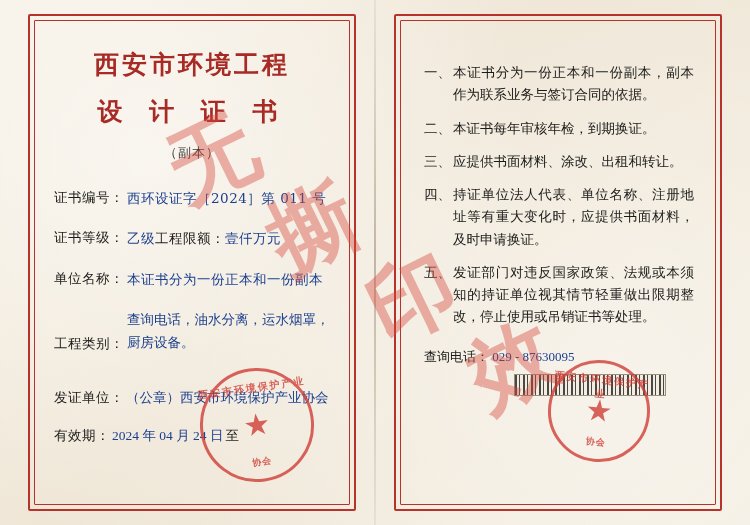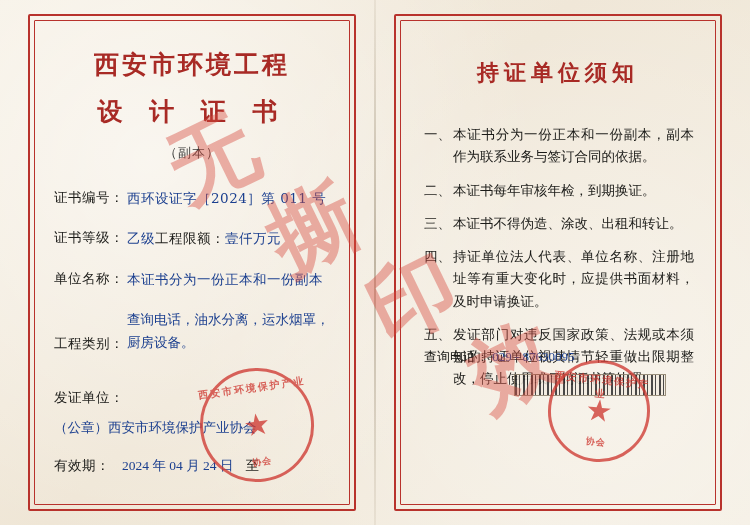--- a/index.html
+++ b/index.html
@@ -134,21 +134,21 @@
     line-height: 1.7;
   }
   .date-row {
     display: flex;
     align-items: flex-end;
     font-size: 13.5px;
     color: #23231f;
     margin-top: 34px;
     padding: 0 12px 0 14px;
     flex-wrap: wrap;
-    gap: 12px;
+    gap: 2px;
   }
   .date-row .v {
     color: #1b3f8f;
   }
 
   
   .notice-title {
     text-align: center;
     margin-top: 32px;
     font-size: 22px;
@@ -326,34 +326,33 @@
         <span class="v">2024 年  04 月  24 日</span>
         <span class="field-label">至</span>
       </div>
     </div>
   </div>
 
   <div class="panel panel-right">
     <div class="frame"></div>
     <div class="panel-inner">
 
-      <div class="notice-title">持证单位须知</div>
 
       <div class="notice-list">
         <div class="notice-item">
           <span class="notice-num">一、</span>
           <span class="notice-text">本证书分为一份正本和一份副本，副本作为联系业务与签订合同的依据。</span>
         </div>
         <div class="notice-item">
           <span class="notice-num">二、</span>
           <span class="notice-text">本证书每年审核年检，到期换证。</span>
         </div>
         <div class="notice-item">
           <span class="notice-num">三、</span>
-          <span class="notice-text">本证书不得伪造、涂改、出租和转让。</span>
+          <span class="notice-text">应提供书面材料、涂改、出租和转让。</span>
         </div>
         <div class="notice-item">
           <span class="notice-num">四、</span>
           <span class="notice-text">持证单位法人代表、单位名称、注册地址等有重大变化时，应提供书面材料，及时申请换证。</span>
         </div>
         <div class="notice-item">
           <span class="notice-num">五、</span>
           <span class="notice-text">发证部门对违反国家政策、法规或本须知的持证单位视其情节轻重做出限期整改，停止使用或吊销证书等处理。</span>
         </div>
       </div>

